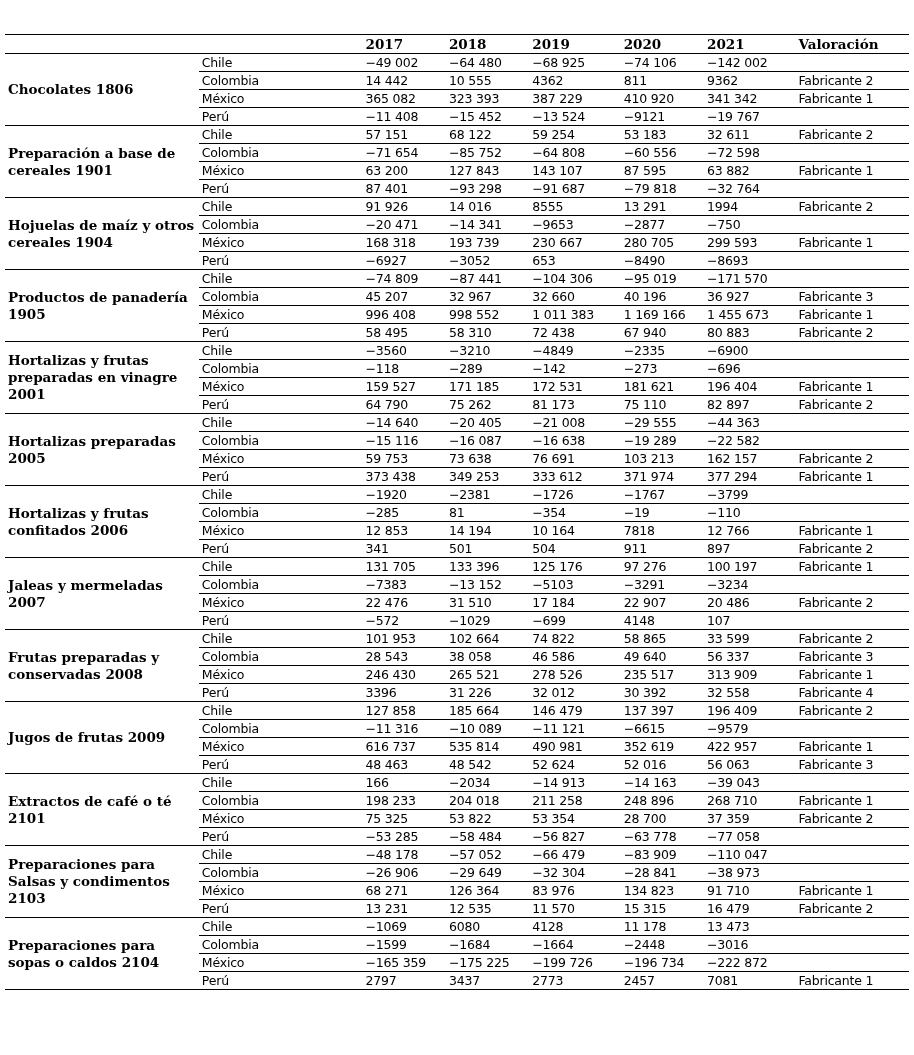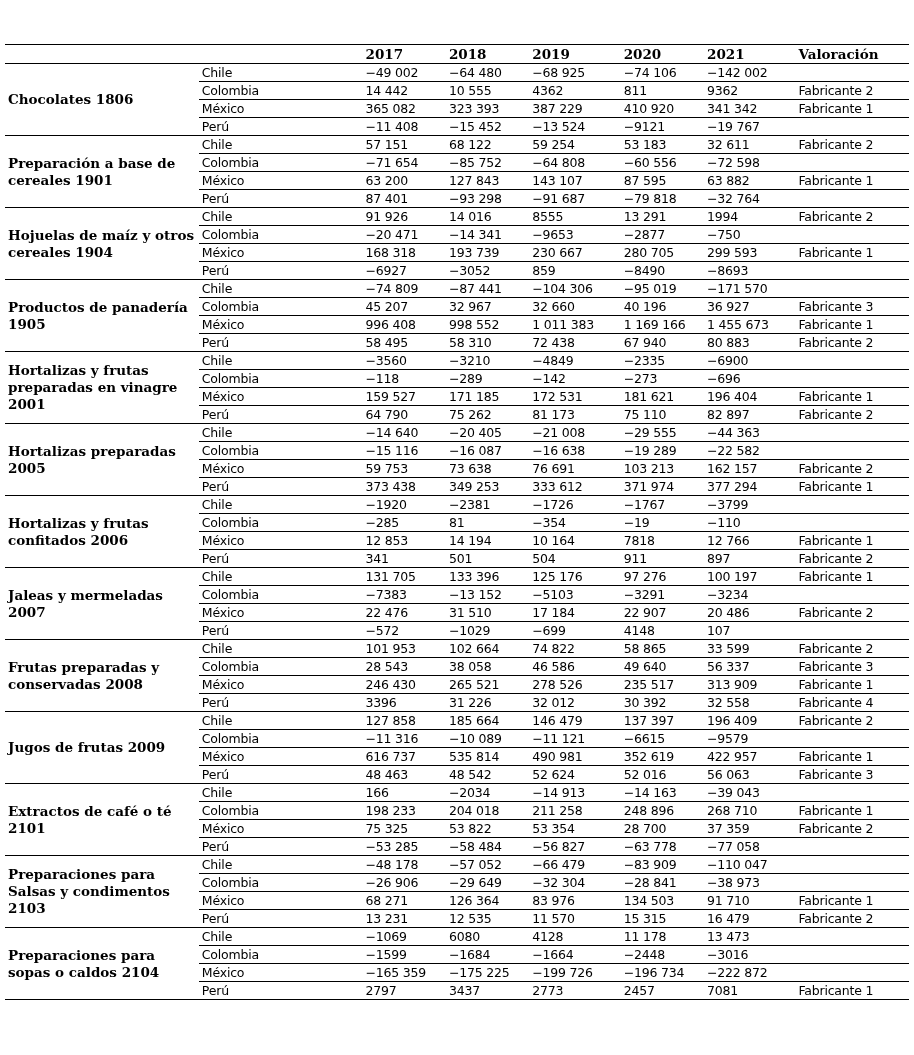--- a/index.html
+++ b/index.html
@@ -1,17 +1,17 @@
 <!DOCTYPE html>
 <html><head>
 <meta charset="utf-8">
 <style>
   html, body { margin: 0; padding: 0; background: #ffffff; }
   body { width: 914px; height: 1055px; position: relative; font-family: "DejaVu Serif", serif; color: #000; }
-  #tbl-wrap { position: absolute; left: 5px; top: 44px; width: 904px; }
+  #tbl-wrap { position: absolute; left: 5px; top: 34px; width: 904px; }
   table { border-collapse: collapse; width: 904px; table-layout: fixed; }
   col.c-prod { width: 193px; }
   col.c-country { width: 163px; }
   col.c-y { width: 83px; }
   col.c-y5 { width: 91px; }
   col.c-val { width: 113px; }
   th, td { padding: 0 0 0 3px; height: 17px; line-height: 17px; font-size: 13px; white-space: nowrap; overflow: hidden; text-align: left; vertical-align: middle; }
   thead th { font-weight: bold; font-size: 13.5px; border-top: 1.5px solid #000; border-bottom: 1.5px solid #000; height: 18px; }
   td.prod { font-weight: bold; font-size: 13.5px; white-space: normal; line-height: 17px; vertical-align: middle; padding-right: 4px; }
   td.cell { font-family: "DejaVu Sans", sans-serif; font-size: 12.5px; border-bottom: 1px solid #000; letter-spacing: -0.2px; }
@@ -145,21 +145,21 @@
           <td class="cell">193 739</td>
           <td class="cell">230 667</td>
           <td class="cell">280 705</td>
           <td class="cell">299 593</td>
           <td class="cell">Fabricante 1</td>
         </tr>
         <tr class="group-end">
           <td class="cell">Perú</td>
           <td class="cell">−6927</td>
           <td class="cell">−3052</td>
-          <td class="cell">859</td>
+          <td class="cell">653</td>
           <td class="cell">−8490</td>
           <td class="cell">−8693</td>
           <td class="cell"></td>
         </tr>
         <tr>
           <td class="prod" rowspan="4">Productos de panadería 1905</td>
           <td class="cell">Chile</td>
           <td class="cell">−74 809</td>
           <td class="cell">−87 441</td>
           <td class="cell">−104 306</td>
@@ -470,21 +470,21 @@
           <td class="cell">−32 304</td>
           <td class="cell">−28 841</td>
           <td class="cell">−38 973</td>
           <td class="cell"></td>
         </tr>
         <tr>
           <td class="cell">México</td>
           <td class="cell">68 271</td>
           <td class="cell">126 364</td>
           <td class="cell">83 976</td>
-          <td class="cell">134 503</td>
+          <td class="cell">134 823</td>
           <td class="cell">91 710</td>
           <td class="cell">Fabricante 1</td>
         </tr>
         <tr class="group-end">
           <td class="cell">Perú</td>
           <td class="cell">13 231</td>
           <td class="cell">12 535</td>
           <td class="cell">11 570</td>
           <td class="cell">15 315</td>
           <td class="cell">16 479</td>

